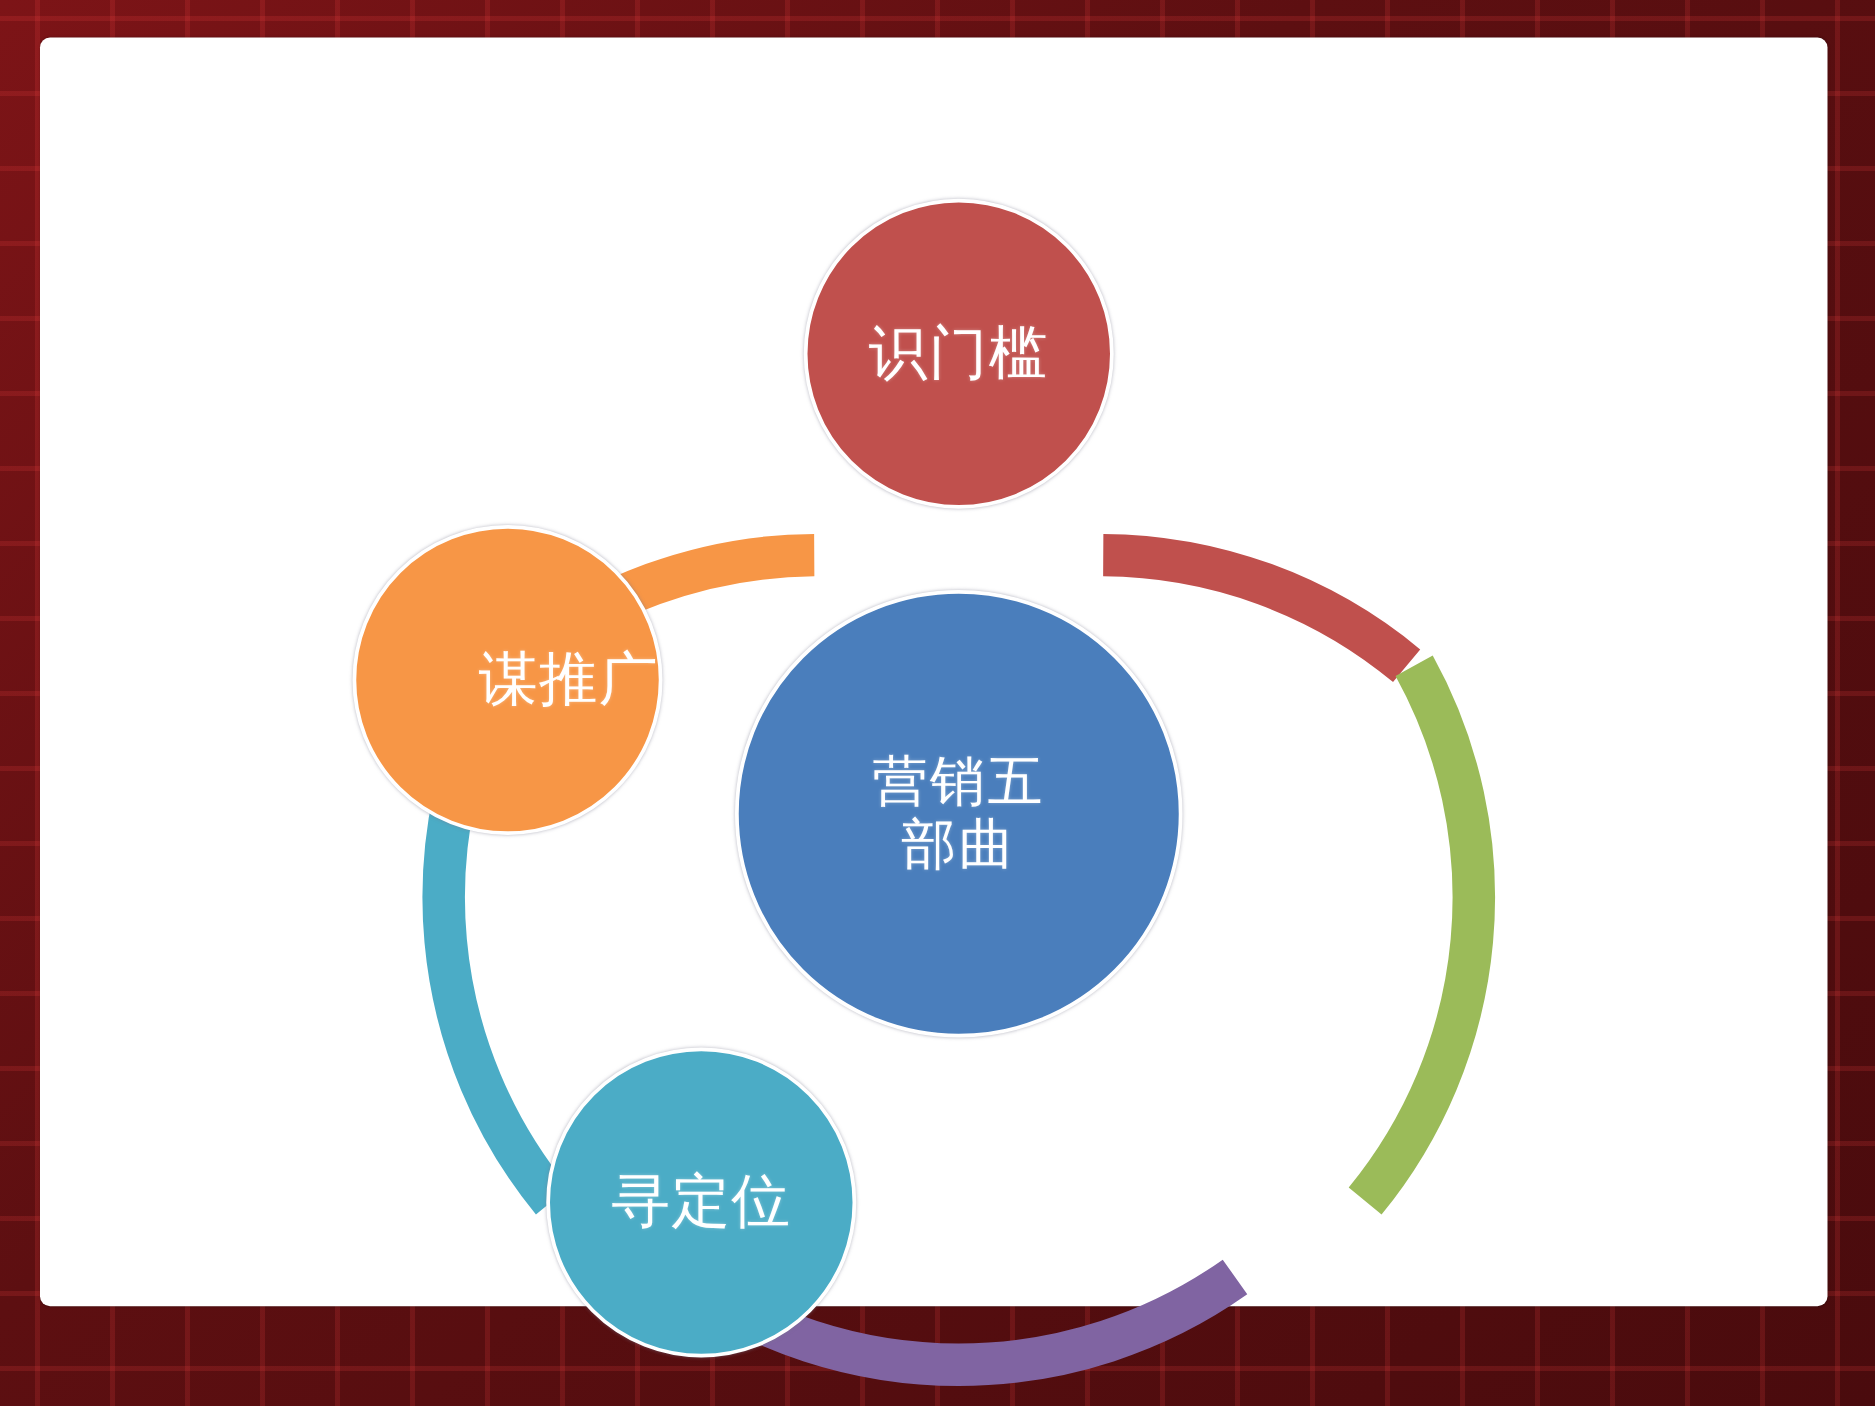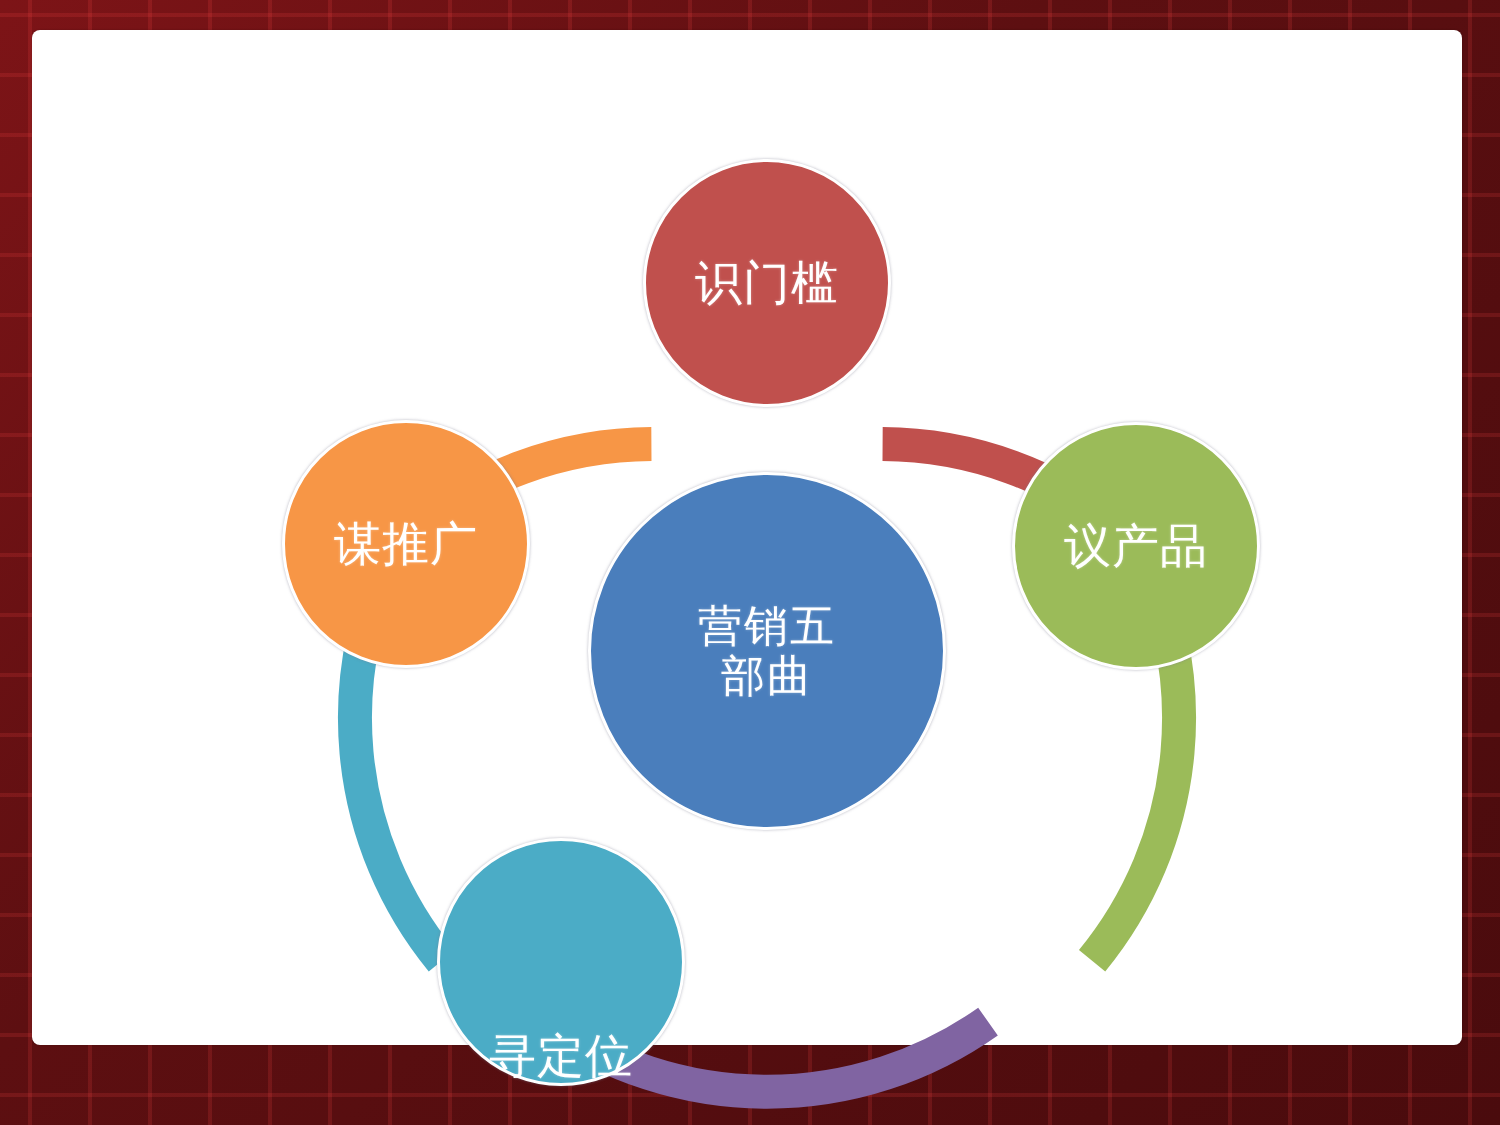--- a/index.html
+++ b/index.html
@@ -103,21 +103,21 @@
     top: 472px;
     font-size: 44px;
   }
   .node-center .label { letter-spacing: 2px; }
 
   .node-sat { width: 248px; height: 248px; font-size: 47px; }
 
   .node-top    { left: 627px;  top: 159px; }
   .node-right  { left: 996px;  top: 422px; }
   .node-br     { left: 845px;  top: 838px; }
-  .node-bl     { left: 421px;  top: 838px; align-items: flex-end; }
+  .node-bl     { left: 421px;  top: 838px; }
   .node-left   { left: 266px;  top: 420px; }
 </style>
 </head>
 <body>
 
 <div class="slide">
 
   <div class="panel"></div>
 
   <div class="stage">
@@ -134,30 +134,27 @@
         <path d="M 425.9 960.8 A 383 383 0 0 1 386.7 532.6" stroke="#4bacc6"></path>
 
         <path d="M 392.7 532.6 A 383 383 0 0 1 635.4 444.1" stroke="#f79646"></path>
       </g>
     </svg>
 
     <div class="node node-sat node-top" style="background:#c0504d;">
       <span class="label">识门槛</span>
     </div>
 
-    <div class="node node-sat node-right" style="background:#9bbb59;">
-      <span class="label">议产品</span>
-    </div>
 
 
     <div class="node node-sat node-bl" style="background:#4bacc6;">
       <span class="label">寻定位</span>
     </div>
 
-    <div class="node node-sat node-left" style="background:#f79646;">
+    <div class="node node-sat node-left" style="background:#f79646;justify-content:flex-end;">
       <span class="label">谋推广</span>
     </div>
 
     <div class="node node-center" style="background:#4a7ebc;">
       <span class="label">营销五
 部曲</span>
     </div>
 
   </div>
 </div>

